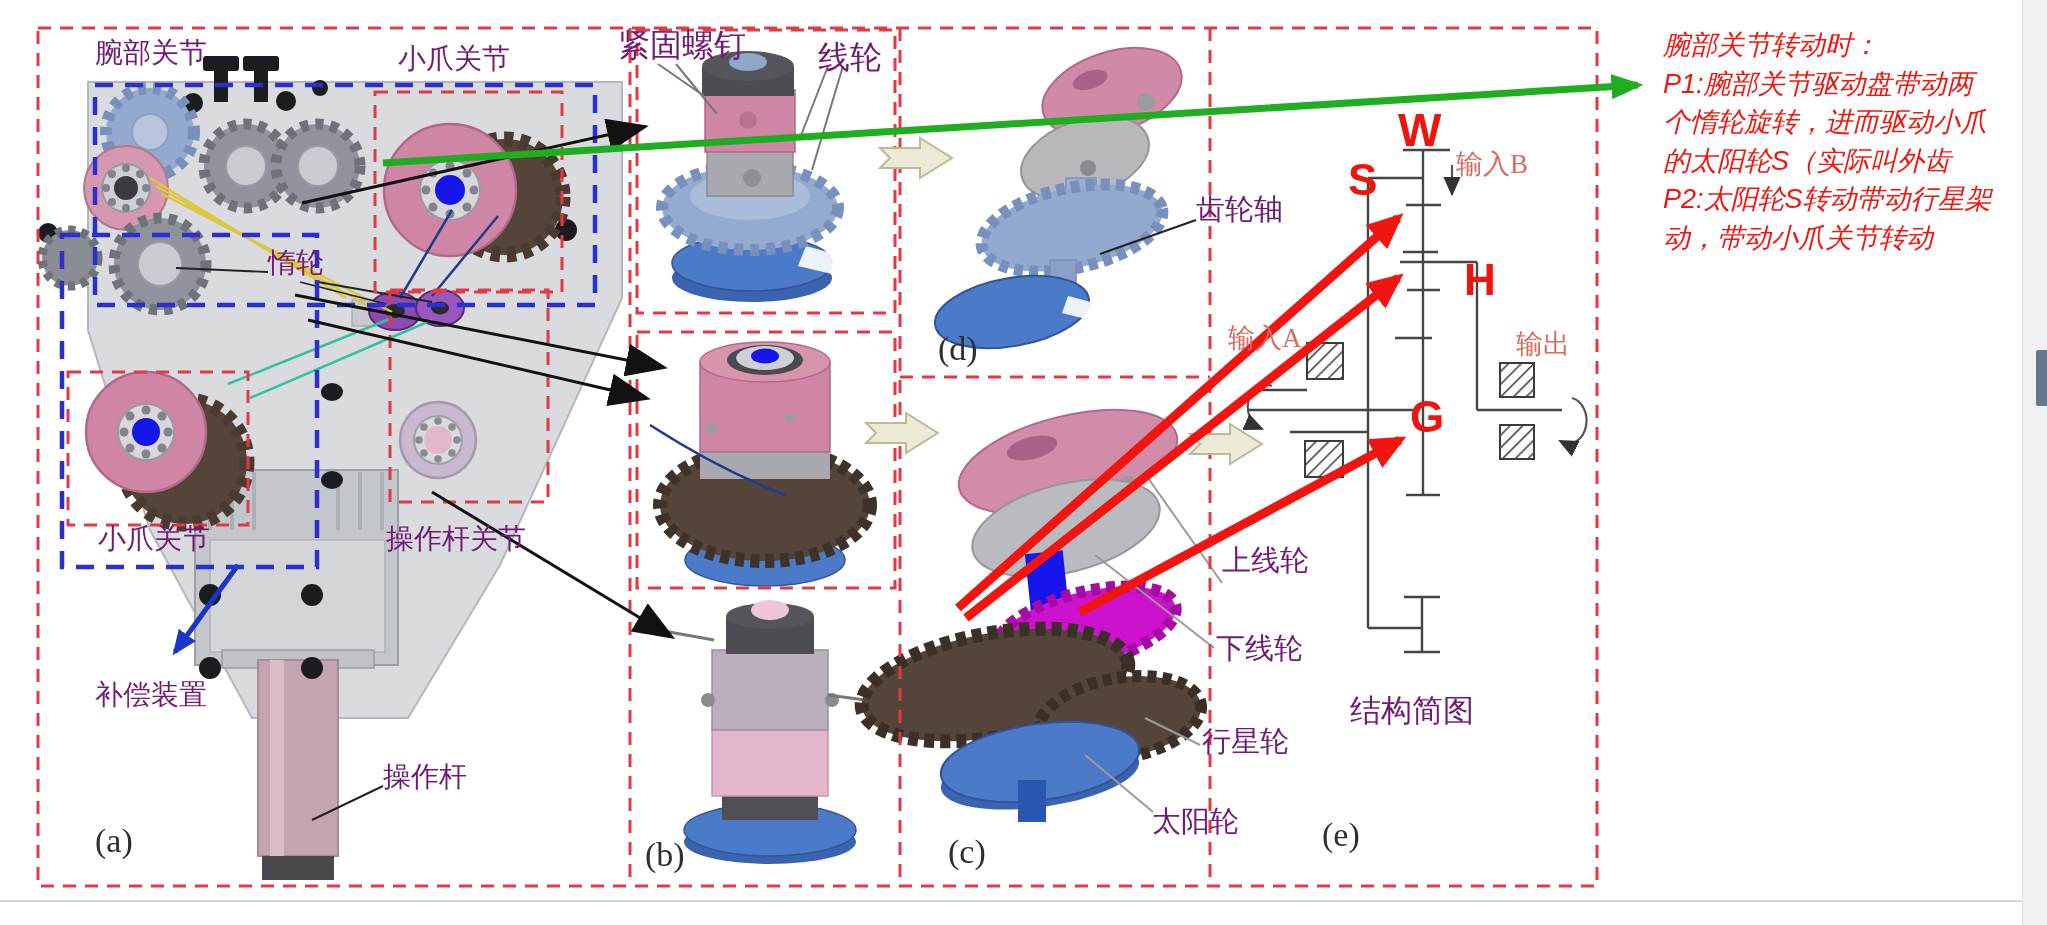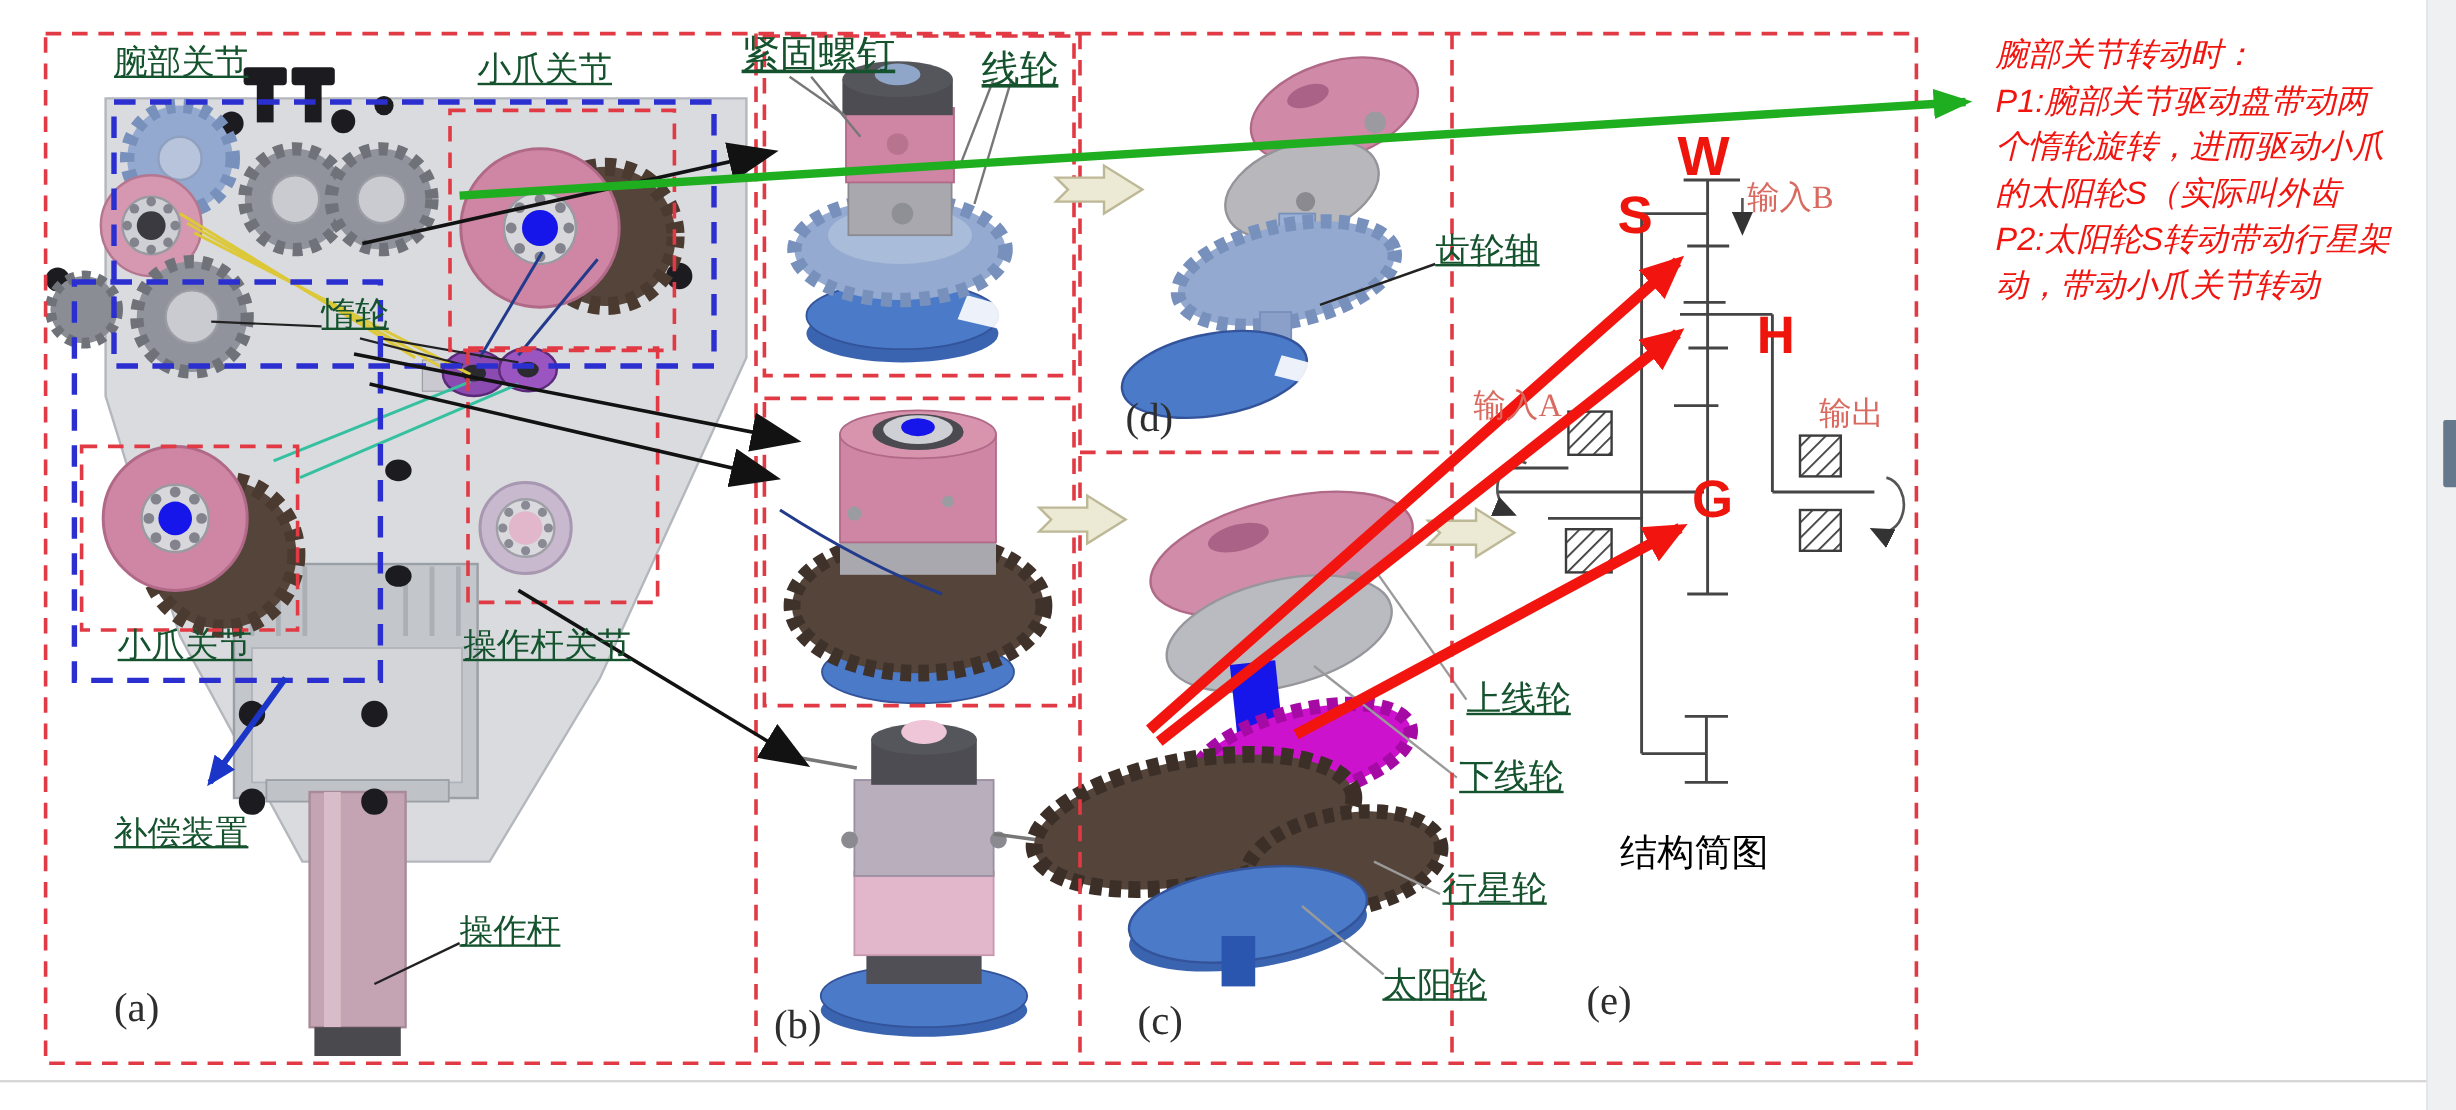--- a/index.html
+++ b/index.html
@@ -1,26 +1,26 @@
 <!DOCTYPE html>
 <html><head>
 <meta charset="utf-8">
 <style>
   html,body{margin:0;padding:0;background:#ffffff;}
   #page{position:relative;width:2047px;height:925px;background:#ffffff;overflow:hidden;
         font-family:"Liberation Serif","DejaVu Serif",serif;}
   #figure-svg{position:absolute;left:0;top:0;}
-  .lbl{position:absolute;white-space:nowrap;color:#14532d;font-size:28px;line-height:1.1;text-decoration:underline;}
+  .lbl{position:absolute;white-space:nowrap;color:#701a75;font-size:28px;line-height:1.1;}
   .lbl-sm{font-size:32px;}
   .lbl-md{font-size:29px;}
   .tag{position:absolute;white-space:nowrap;color:#2e2e2e;font-size:34px;}
   .schem-letter{position:absolute;white-space:nowrap;color:#ee150d;
         font-family:"Liberation Sans","DejaVu Sans",sans-serif;font-weight:bold;font-size:46px;}
   .schem-io{position:absolute;white-space:nowrap;color:#d96a60;font-size:27px;text-align:center;}
-  .caption{position:absolute;white-space:nowrap;color:#000000;font-size:31px;}
+  .caption{position:absolute;white-space:nowrap;color:#701a75;font-size:31px;}
   #annotation{position:absolute;left:1663px;top:26px;width:360px;
         font-family:"Liberation Sans","DejaVu Sans",sans-serif;
         color:#f2150f;font-size:27px;line-height:38.5px;font-style:italic;}
   #separator{position:absolute;left:0;top:900px;width:2047px;height:2px;background:#d6d6d6;}
   #scroll-track{position:absolute;left:2022px;top:0;width:25px;height:925px;background:#eff0f2;border-left:1px solid #dcdddf;}
   #scroll-thumb{position:absolute;left:13px;top:350px;width:12px;height:56px;background:#66798c;border-radius:2px;}
 </style>
 </head>
 <body>
 
@@ -374,21 +374,21 @@
   <div class="lbl" style="left:383px;top:762px">操作杆</div>
   <div class="tag" style="left:95px;top:822px">(a)</div>
 
   <div class="lbl lbl-sm" style="left:618px;top:28px">紧固螺钉</div>
   <div class="lbl lbl-sm" style="left:818px;top:40px">线轮</div>
   <div class="tag" style="left:645px;top:836px">(b)</div>
 
   <div class="lbl lbl-md" style="left:1196px;top:194px">齿轮轴</div>
   <div class="tag" style="left:938px;top:330px">(d)</div>
 
-  <div class="lbl lbl-md" style="left:1222px;top:568px">上线轮</div>
+  <div class="lbl lbl-md" style="left:1222px;top:545px">上线轮</div>
   <div class="lbl lbl-md" style="left:1216px;top:633px">下线轮</div>
   <div class="lbl lbl-md" style="left:1202px;top:726px">行星轮</div>
   <div class="lbl lbl-md" style="left:1152px;top:806px">太阳轮</div>
   <div class="tag" style="left:948px;top:833px">(c)</div>
 
   <div class="schem-letter" style="left:1398px;top:103px">W</div>
   <div class="schem-letter" style="left:1348px;top:155px;font-size:44px">S</div>
   <div class="schem-letter" style="left:1464px;top:255px;font-size:44px">H</div>
   <div class="schem-letter" style="left:1410px;top:392px;font-size:44px">G</div>
   <div class="schem-io" style="left:1456px;top:146px">输入B</div>

